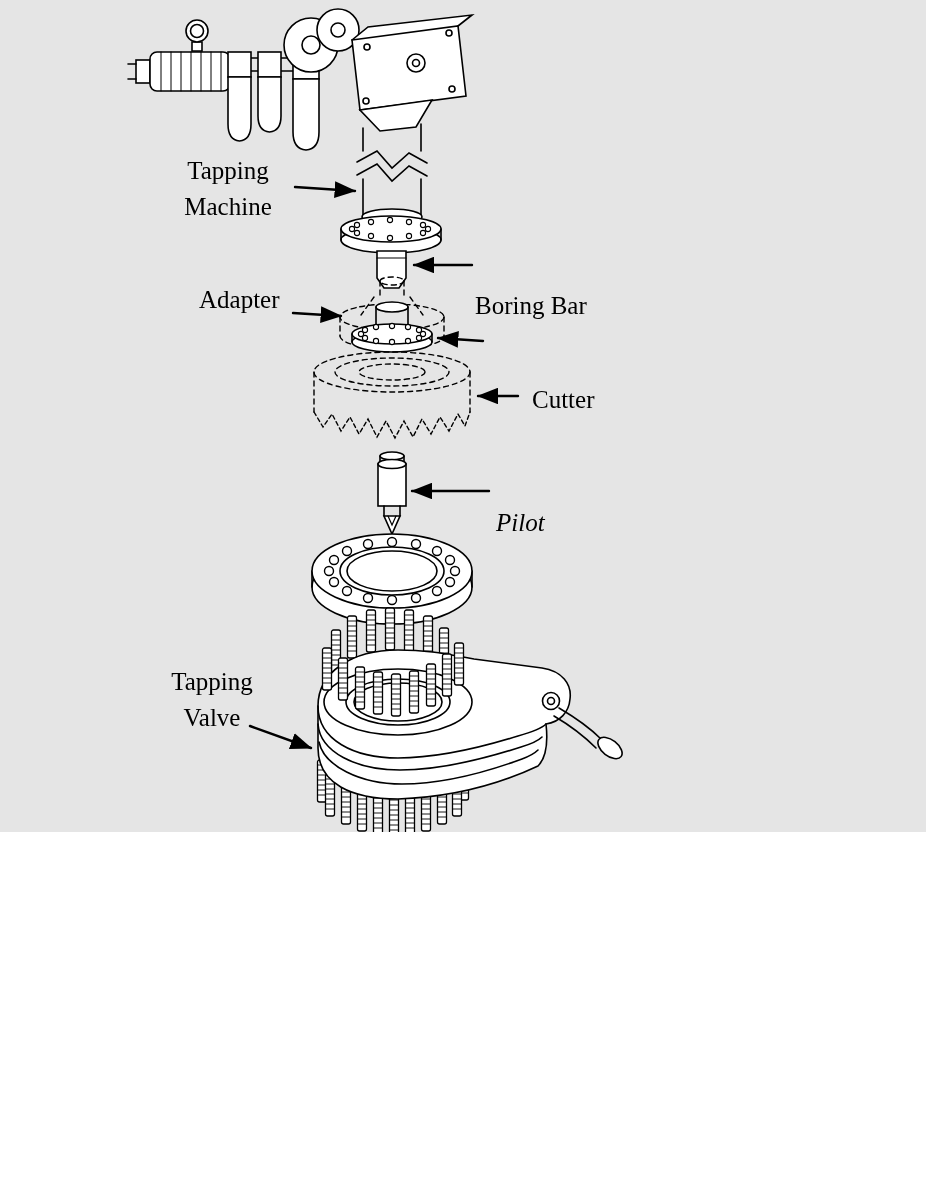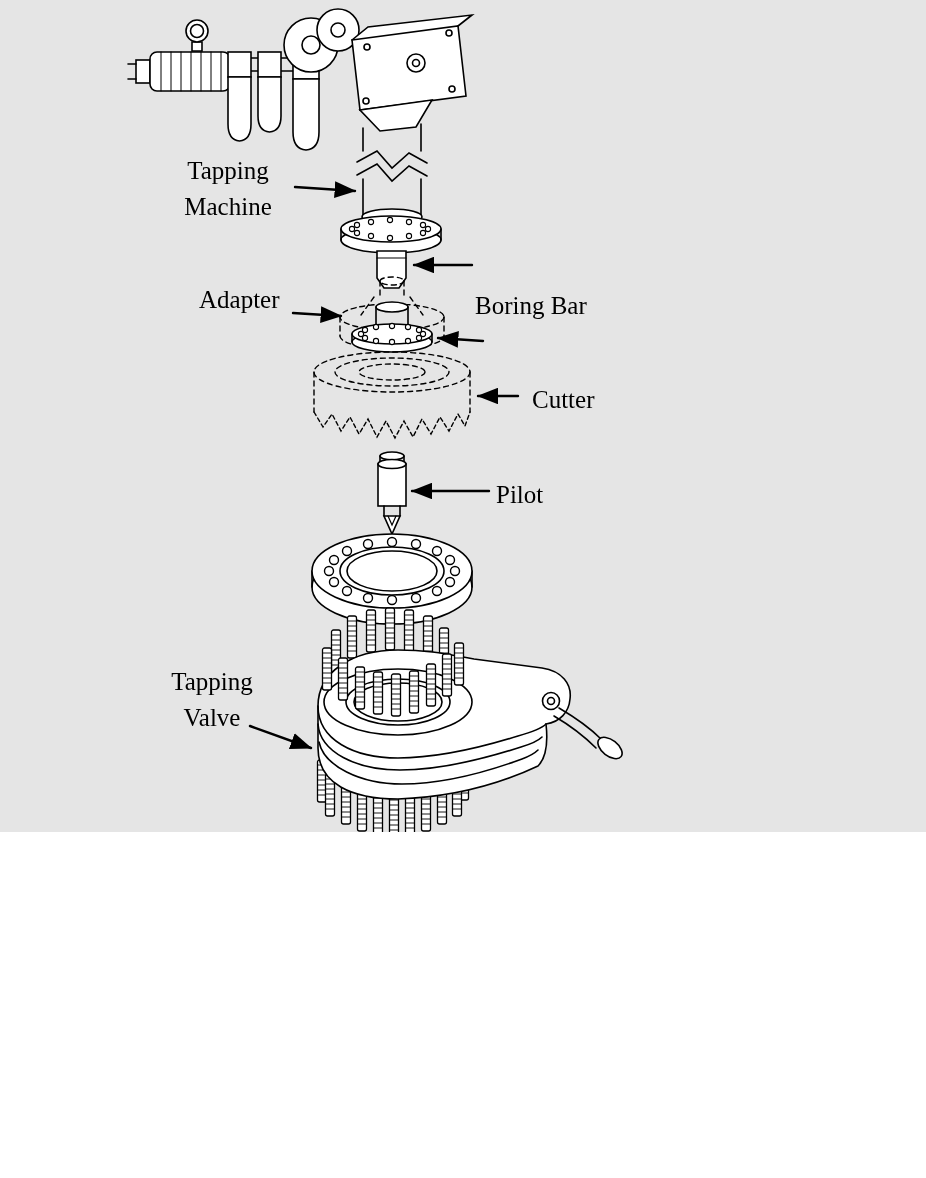--- a/index.html
+++ b/index.html
@@ -323,19 +323,19 @@
 <div class="label" style="left:158px;top:153px;width:140px;">Tapping
 Machine</div>
 
 <div class="label single" style="left:475px;top:248px;margin-top:40px;">Boring Bar</div>
 
 <div class="label single" style="left:199px;top:282px;">Adapter</div>
 
 
 <div class="label single" style="left:532px;top:382px;">Cutter</div>
 
-<div class="label single" style="left:496px;top:477px;">Pilot</div>
+<div class="label single" style="left:496px;top:505px;font-style:italic;">Pilot</div>
 
 <div class="label" style="left:152px;top:664px;width:120px;">Tapping
 Valve</div>
 
 
 </div>
 
 </body></html>

